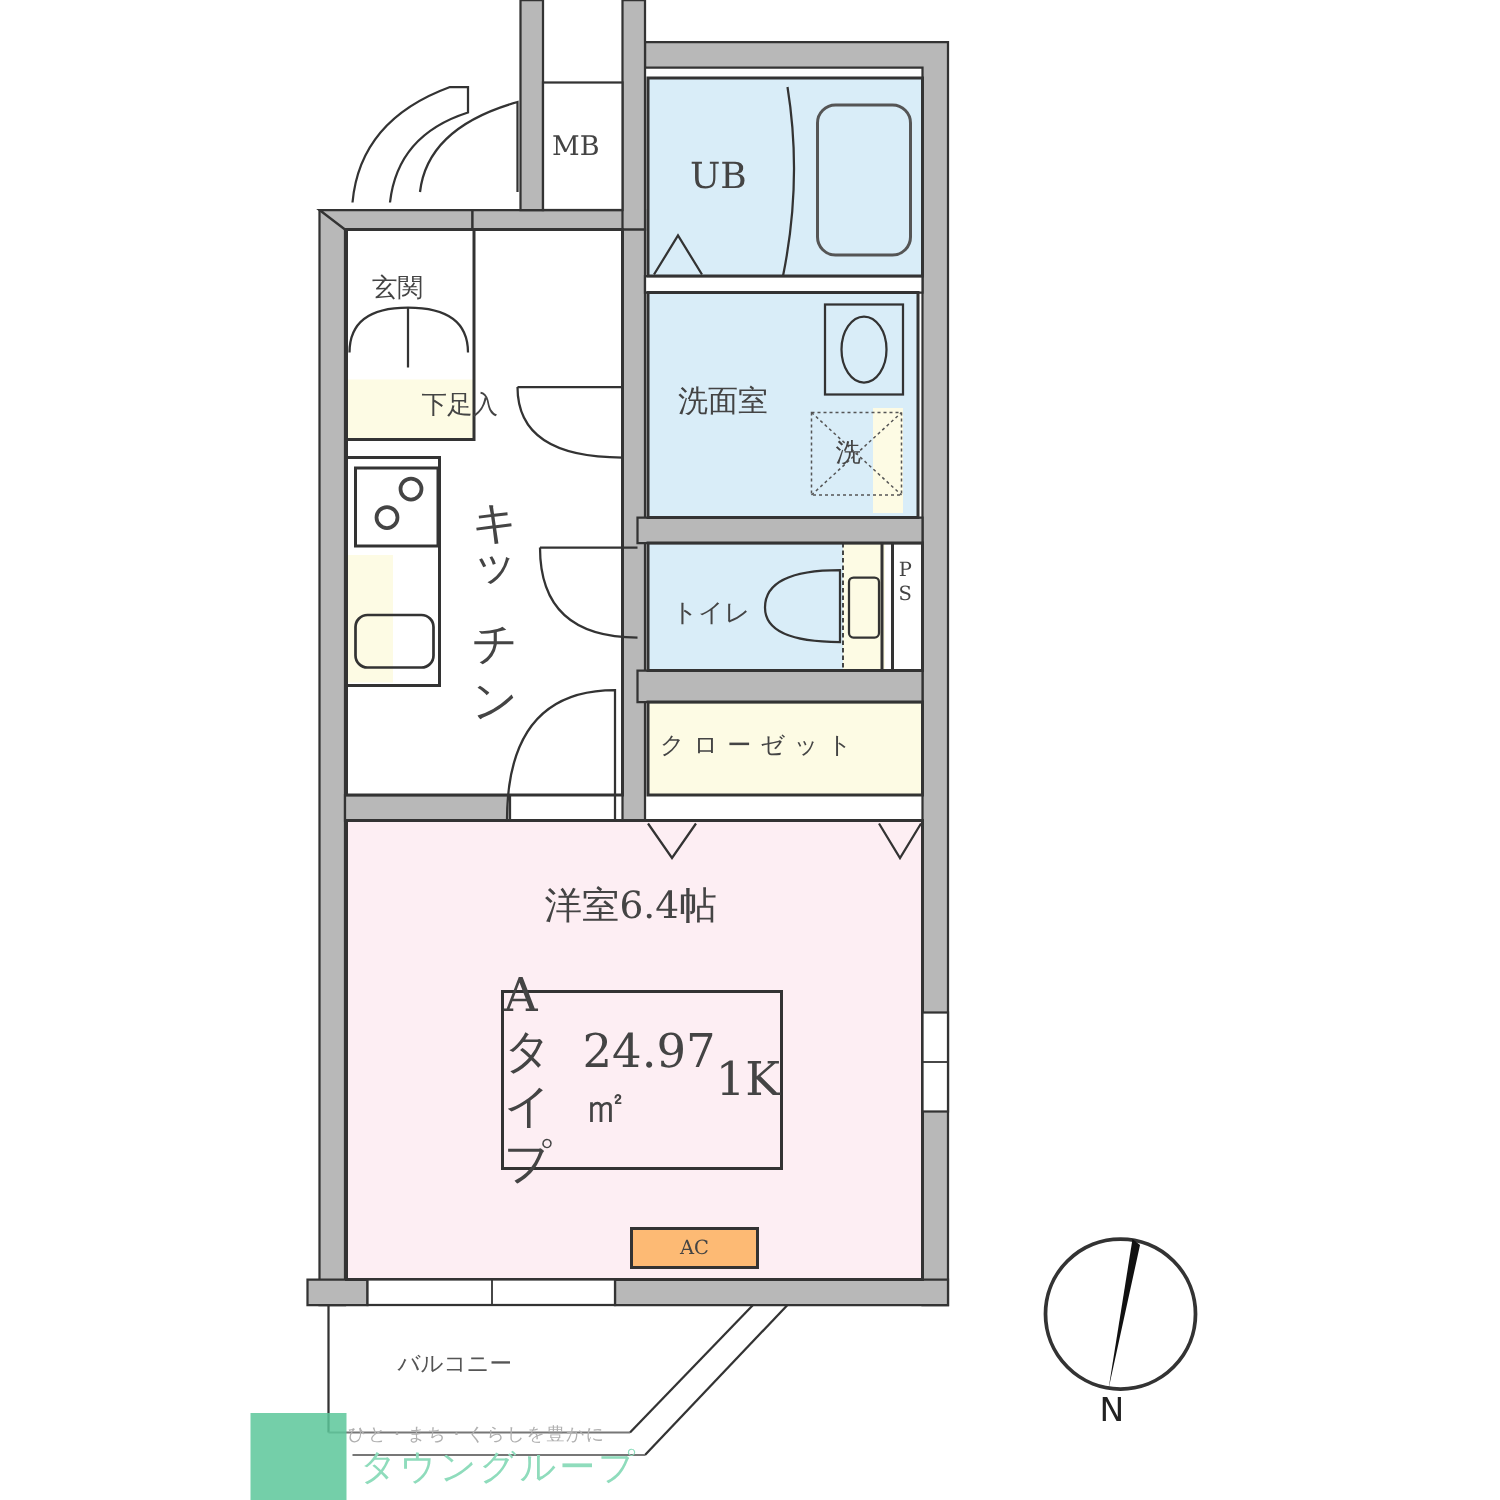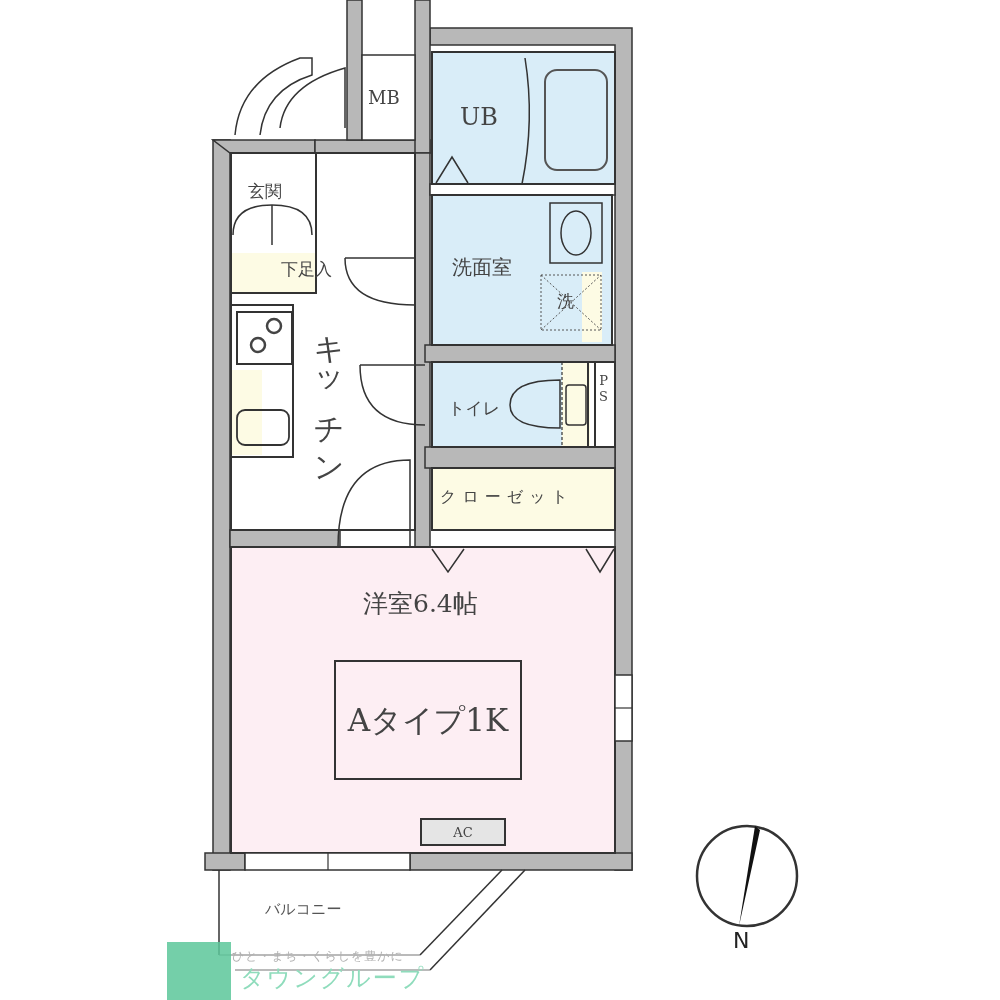--- a/index.html
+++ b/index.html
@@ -3,21 +3,21 @@
 <meta charset="utf-8">
 <style>
   html, body { margin:0; padding:0; background:#ffffff; }
   body { width:1000px; height:1000px; position:relative; overflow:hidden; font-family:"DejaVu Serif", serif; }
   svg.plan { position:absolute; left:0; top:0; }
   .lbl { position:absolute; color:#444; font-family:"DejaVu Serif", serif; white-space:nowrap; }
   .lbl-sans { position:absolute; color:#444; font-family:"DejaVu Sans", sans-serif; white-space:nowrap; }
   .vert { writing-mode:vertical-rl; text-orientation:upright; letter-spacing:6px; }
   .infobox { position:absolute; left:334px; top:633px; width:188px; height:120px; border:2px solid #333; box-sizing:border-box; display:flex; align-items:center; justify-content:center; color:#444; font-family:"DejaVu Serif", serif;margin-top:27px; }
   .infobox div { font-size:31px; line-height:37px; }
-  .ac-box { position:absolute; left:420px; top:818px; width:86px; height:28px; border:2px solid #333; box-sizing:border-box; display:flex; align-items:center; justify-content:center; font-size:13px; color:#444; background:#e5e5e5; }
+  .ac-box { position:absolute; left:420px; top:818px; width:86px; height:28px; border:2px solid #333; box-sizing:border-box; display:flex; align-items:center; justify-content:center; font-size:13px; color:#444; background:#fdba74; }
   .logo-block { position:absolute; left:167px; top:942px; width:64px; height:58px; background:#5cc79a; opacity:0.85; }
   .logo-tag { position:absolute; left:232px; top:948px; font-size:12px; color:#b0b0b0; font-family:Liberation Sans, sans-serif; letter-spacing:1px; }
   .logo-name { position:absolute; left:240px; top:962px; font-size:24px; color:#8fdcbc; font-family:"DejaVu Sans", sans-serif; letter-spacing:2px; }
 </style>
 </head>
 <body>
 
 <svg class="plan" width="1000" height="1000" viewBox="0 0 1000 1000">
 
   <rect x="432" y="52" width="182" height="132" fill="#d9edf8"></rect>
@@ -129,20 +129,21 @@
 <span class="lbl-sans" style="left:452px;top:254px;font-size:20px;">洗面室</span>
 <span class="lbl-sans" style="left:557px;top:290px;font-size:17px;">洗</span>
 <span class="lbl-sans vert" style="left:308px;top:315px;font-size:30px;">キッチン</span>
 <span class="lbl-sans" style="left:448px;top:397px;font-size:17px;">トイレ</span>
 <span class="lbl vert" style="left:596px;top:373px;font-size:13px;letter-spacing:1px;">PS</span>
 <span class="lbl-sans" style="left:440px;top:487px;font-size:16px;letter-spacing:6px;">クローゼット</span>
 <span class="lbl" style="left:347px;top:587px;font-size:25px;margin-left:16px;">洋室6.4帖</span>
 
 <div class="infobox">
   <div>Aタイプ</div>
+  <div>24.97㎡</div>
   <div>1K</div>
 </div>
 
 <div class="ac-box">AC</div>
 
 <span class="lbl-sans" style="left:265px;top:900px;font-size:15px;color:#555;">バルコニー</span>
 
 <span class="lbl-sans" style="left:733px;top:928px;font-size:22px;color:#222;">N</span>
 
 <div class="logo-block"></div>

